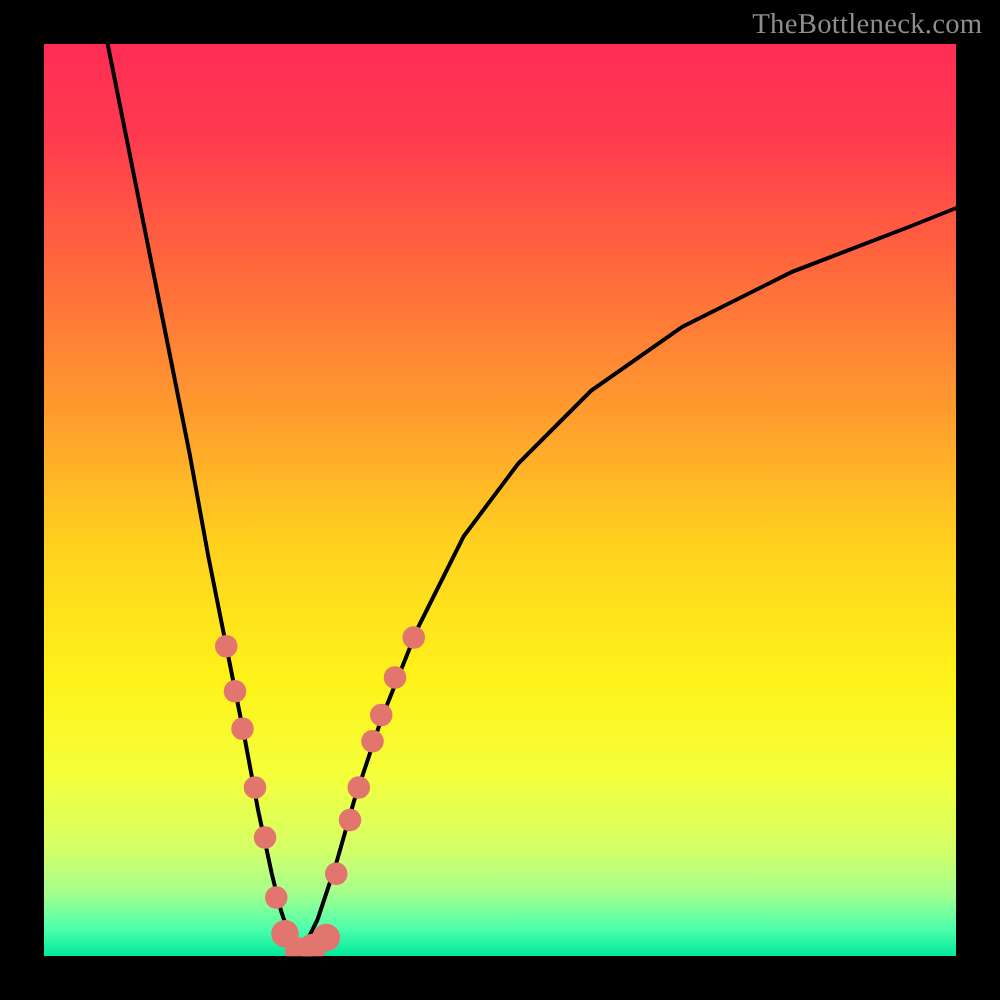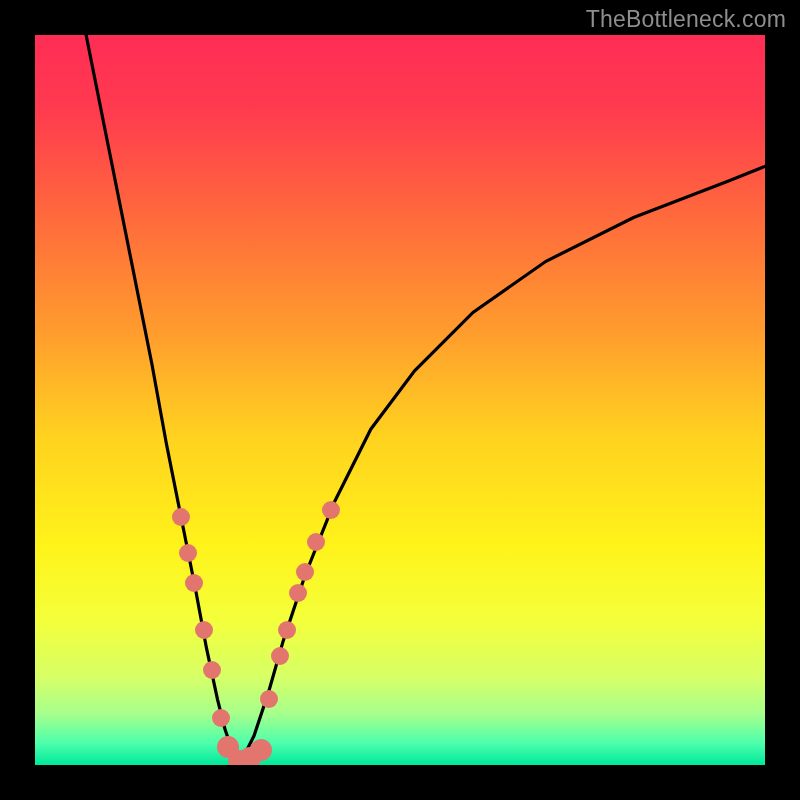--- a/index.html
+++ b/index.html
@@ -47,20 +47,21 @@
   }
   .watermark {
     position: absolute;
     top: 6px;
     right: 14px;
     color: #8e8e8e;
     font-size: 23px;
     font-weight: 400;
     letter-spacing: 0.2px;
     z-index: 50;
+    font-family: Liberation Serif, serif;
   }
 </style>
 </head>
 <body>
 
 <div class="stage">
 
   <div class="watermark">TheBottleneck.com</div>
 
   <div class="plot">

